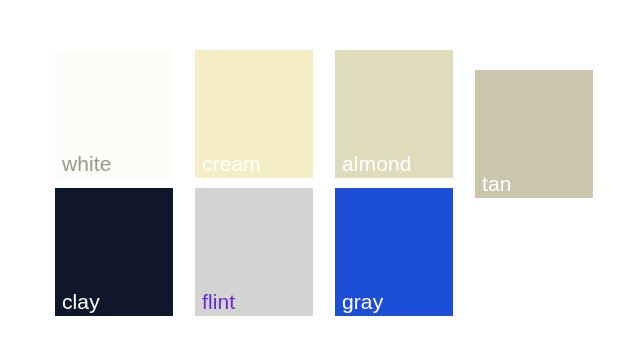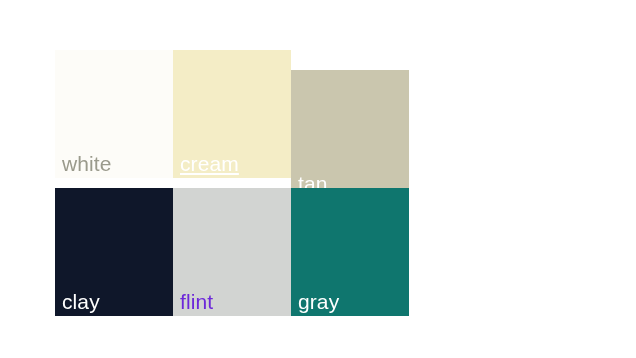--- a/index.html
+++ b/index.html
@@ -20,20 +20,21 @@
     width: 636px;
     height: 358px;
     background: #ffffff;
   }
 
   .swatch-row {
     position: absolute;
     left: 55px;
     display: flex;
     flex-direction: row;
+    gap: 22px;
   }
 
   #swatch-row-1 { top: 50px; }
   #swatch-row-2 { top: 188px; }
 
   .swatch {
     position: relative;
     width: 118px;
     height: 128px;
     box-sizing: border-box;
@@ -63,39 +64,42 @@
 
 <div id="palette-board">
 
   <div class="swatch-row" id="swatch-row-1">
 
     <div class="swatch" style="background-color: rgb(253, 252, 248);">
       <span class="swatch-label label-dark" style="color: rgb(154, 154, 140);">white</span>
     </div>
 
     <div class="swatch" style="background-color: rgb(244, 237, 198);">
-      <span class="swatch-label" style="color: rgb(255, 255, 255); text-decoration: underline;">cream</span>
+      <span class="swatch-label" style="color: rgb(255, 255, 255);">cream</span>
     </div>
 
+    <div class="swatch" style="background-color: rgb(223, 220, 188);">
+      <span class="swatch-label" style="color: rgb(255, 255, 255);">almond</span>
+    </div>
 
     <div class="swatch" style="background-color: rgb(202, 198, 174); margin-top: 20px;">
       <span class="swatch-label" style="color: rgb(255, 255, 255);">tan</span>
     </div>
 
   </div>
 
   <div class="swatch-row" id="swatch-row-2">
 
     <div class="swatch" style="background-color: #0f172a;">
       <span class="swatch-label" style="color: rgb(255, 255, 255);">clay</span>
     </div>
 
     <div class="swatch" style="background-color: rgb(210, 212, 210);">
       <span class="swatch-label" style="color: #6d28d9;">flint</span>
     </div>
 
-    <div class="swatch" style="background-color: #0f766e;">
+    <div class="swatch" style="background-color: #1d4ed8;">
       <span class="swatch-label" style="color: rgb(255, 255, 255);">gray</span>
     </div>
 
   </div>
 
 </div>
 
 </body></html>

